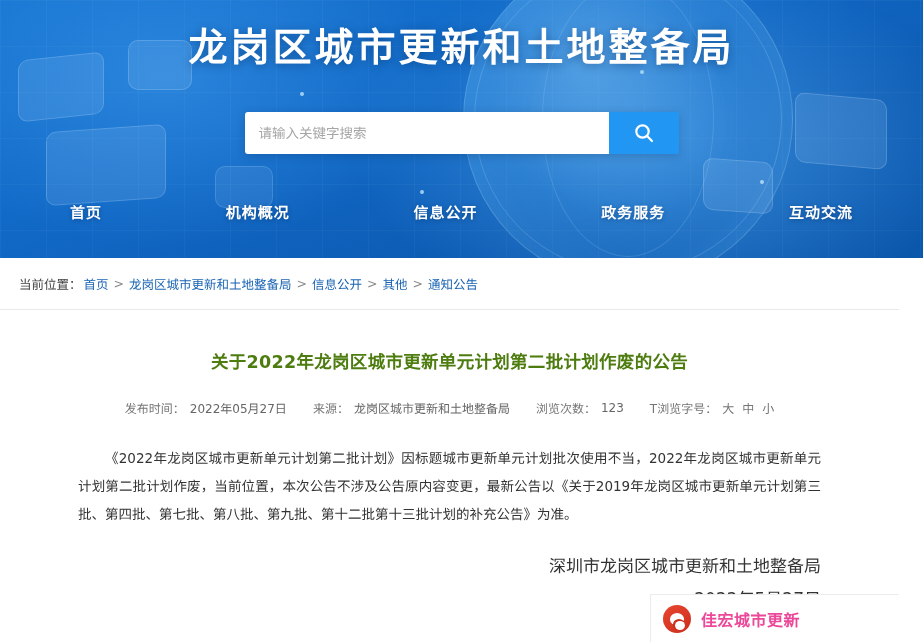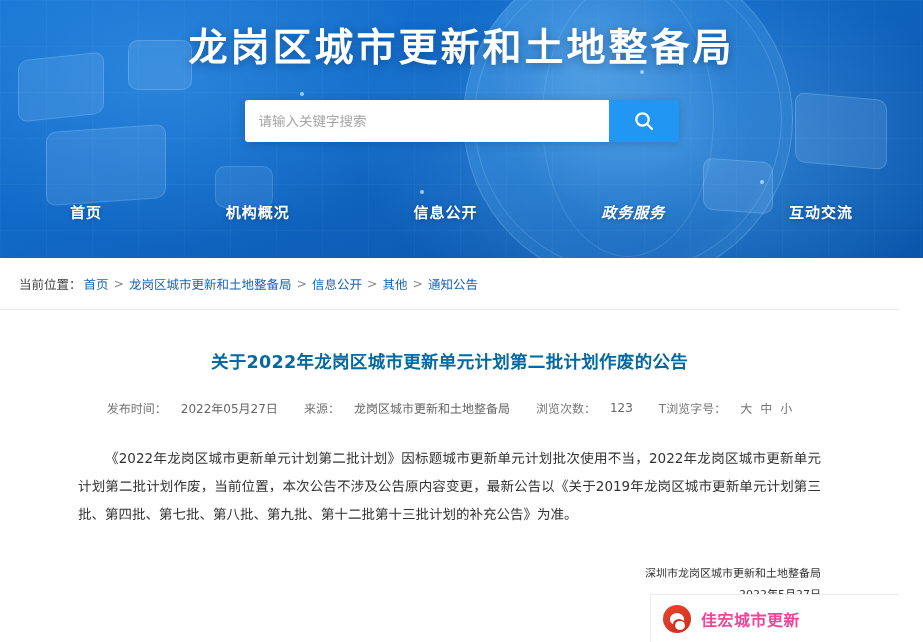--- a/index.html
+++ b/index.html
@@ -78,21 +78,21 @@
     letter-spacing: 3px;
     color: #ffffff;
     text-shadow: 0 2px 10px rgba(0,40,90,0.45);
     font-family: "DejaVu Sans", "Liberation Sans", sans-serif;
   }
 
   
   .search-wrap {
     position: absolute;
     left: 50%;
-    top: 100px;
+    top: 112px;
     transform: translateX(-50%);
     display: flex;
     width: 434px;
     height: 42px;
     border-radius: 3px;
     overflow: hidden;
     box-shadow: 0 2px 10px rgba(0,30,70,0.22);
   }
   .search-input {
     flex: 1;
@@ -128,21 +128,21 @@
     font-size: 15px;
     font-weight: 700;
     letter-spacing: 1px;
     cursor: pointer;
     text-shadow: 0 1px 4px rgba(0,30,70,0.4);
     font-family: "DejaVu Sans", "Liberation Sans", sans-serif;
   }
   .nav-item.n1 { margin-bottom: 22px; }
   .nav-item.n2 { margin-bottom: 6px; }
   .nav-item.n3 { margin-bottom: 14px; }
-  .nav-item.n4 { margin-bottom: 14px; font-style: italic; }
+  .nav-item.n4 { margin-bottom: 14px; }
   .nav-item.n5 { margin-bottom: 22px; }
 
   
   .crumb-bar {
     height: 52px;
     display: flex;
     align-items: center;
     padding-left: 19px;
     border-bottom: 1px solid #e9e9e9;
     font-size: 12.5px;
@@ -152,54 +152,54 @@
   .crumb-label { color: #444; margin-right: 2px; }
   .crumb-link { color: #1a64b3; cursor: pointer; }
   .crumb-sep { color: #888; margin: 0 5px; }
 
   
   .article {
     padding: 38px 78px 0 78px;
   }
   .article-title {
     text-align: center;
-    color: #0369a1;
+    color: #4d7c0f;
     font-size: 17.5px;
     font-weight: 700;
     letter-spacing: .3px;
     font-family: "DejaVu Sans", "Liberation Sans", sans-serif;
   }
   .meta {
     margin-top: 26px;
     display: flex;
     justify-content: center;
     align-items: center;
     gap: 26px;
     font-size: 12px;
     color: #767676;
     font-family: "DejaVu Sans", "Liberation Sans", sans-serif;
   }
-  .meta .grp { display: flex; align-items: center; gap: 14px; }
+  .meta .grp { display: flex; align-items: center; gap: 5px; }
   .meta .val { color: #666; }
   .fsize { display: flex; gap: 8px; }
   .fsize span { cursor: pointer; }
 
   .body-text {
     margin-top: 28px;
     font-size: 13.5px;
     line-height: 2.08;
     color: #333;
     text-align: justify;
     text-indent: 2em;
     font-family: "DejaVu Sans", "Liberation Sans", sans-serif;
   }
   .sign {
-    margin-top: 36px;
+    margin-top: 22px;
     text-align: right;
-    font-size: 11px;
+    font-size: 17px;
     color: #333;
     line-height: 1.9;
     font-family: "DejaVu Sans", "Liberation Sans", sans-serif;
   }
 
   
   .wechat-card {
     position: absolute;
     right: 0; bottom: 0;
     width: 249px;

